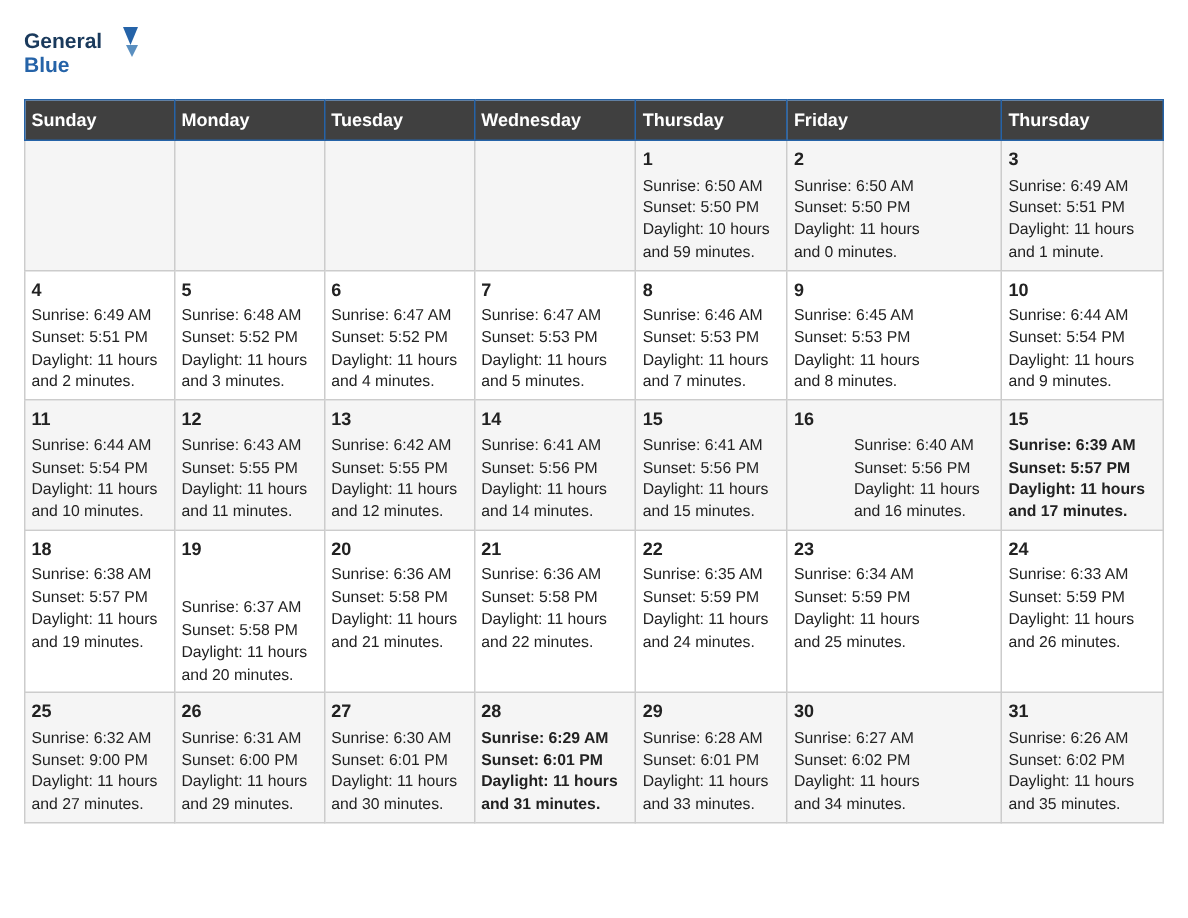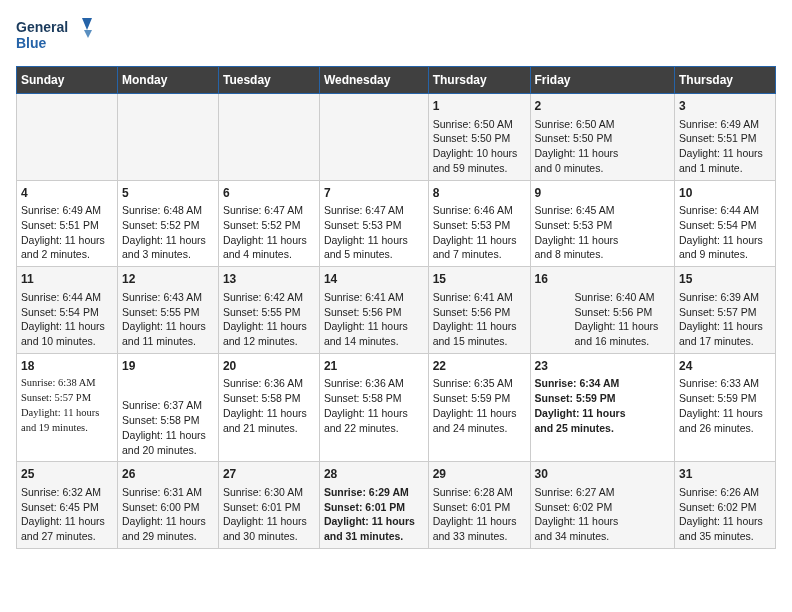--- a/index.html
+++ b/index.html
@@ -222,30 +222,30 @@
         </td>
         <td>
           <div class="day-num">16</div>
           <div class="day-info" style="white-space: pre-line; margin-left: 40px;">Sunrise: 6:40 AM
 Sunset: 5:56 PM
 Daylight: 11 hours
 and 16 minutes.</div>
         </td>
         <td>
           <div class="day-num">15</div>
-          <div class="day-info" style="white-space: pre-line;">Sunrise: 6:39 AM
+          <div class="day-info" style="white-space: pre-line; font-weight: bold;">Sunrise: 6:39 AM
 Sunset: 5:57 PM
 Daylight: 11 hours
 and 17 minutes.</div>
         </td>
       </tr>
       <tr>
         <td>
           <div class="day-num">18</div>
-          <div class="day-info" style="white-space: pre-line; font-family: Liberation Serif, serif;">Sunrise: 6:38 AM
+          <div class="day-info" style="white-space: pre-line;">Sunrise: 6:38 AM
 Sunset: 5:57 PM
 Daylight: 11 hours
 and 19 minutes.</div>
         </td>
         <td>
           <div class="day-num">19</div>
           <div class="day-info" style="white-space: pre-line; margin-top: 24px;">Sunrise: 6:37 AM
 Sunset: 5:58 PM
 Daylight: 11 hours
 and 20 minutes.</div>
@@ -266,38 +266,38 @@
         </td>
         <td>
           <div class="day-num">22</div>
           <div class="day-info" style="white-space: pre-line;">Sunrise: 6:35 AM
 Sunset: 5:59 PM
 Daylight: 11 hours
 and 24 minutes.</div>
         </td>
         <td>
           <div class="day-num">23</div>
-          <div class="day-info" style="white-space: pre-line; font-weight: bold;">Sunrise: 6:34 AM
+          <div class="day-info" style="white-space: pre-line;">Sunrise: 6:34 AM
 Sunset: 5:59 PM
 Daylight: 11 hours
 and 25 minutes.</div>
         </td>
         <td>
           <div class="day-num">24</div>
           <div class="day-info" style="white-space: pre-line;">Sunrise: 6:33 AM
 Sunset: 5:59 PM
 Daylight: 11 hours
 and 26 minutes.</div>
         </td>
       </tr>
       <tr>
         <td>
           <div class="day-num">25</div>
           <div class="day-info" style="white-space: pre-line;">Sunrise: 6:32 AM
-Sunset: 6:45 PM
+Sunset: 9:00 PM
 Daylight: 11 hours
 and 27 minutes.</div>
         </td>
         <td>
           <div class="day-num">26</div>
           <div class="day-info" style="white-space: pre-line;">Sunrise: 6:31 AM
 Sunset: 6:00 PM
 Daylight: 11 hours
 and 29 minutes.</div>
         </td>

